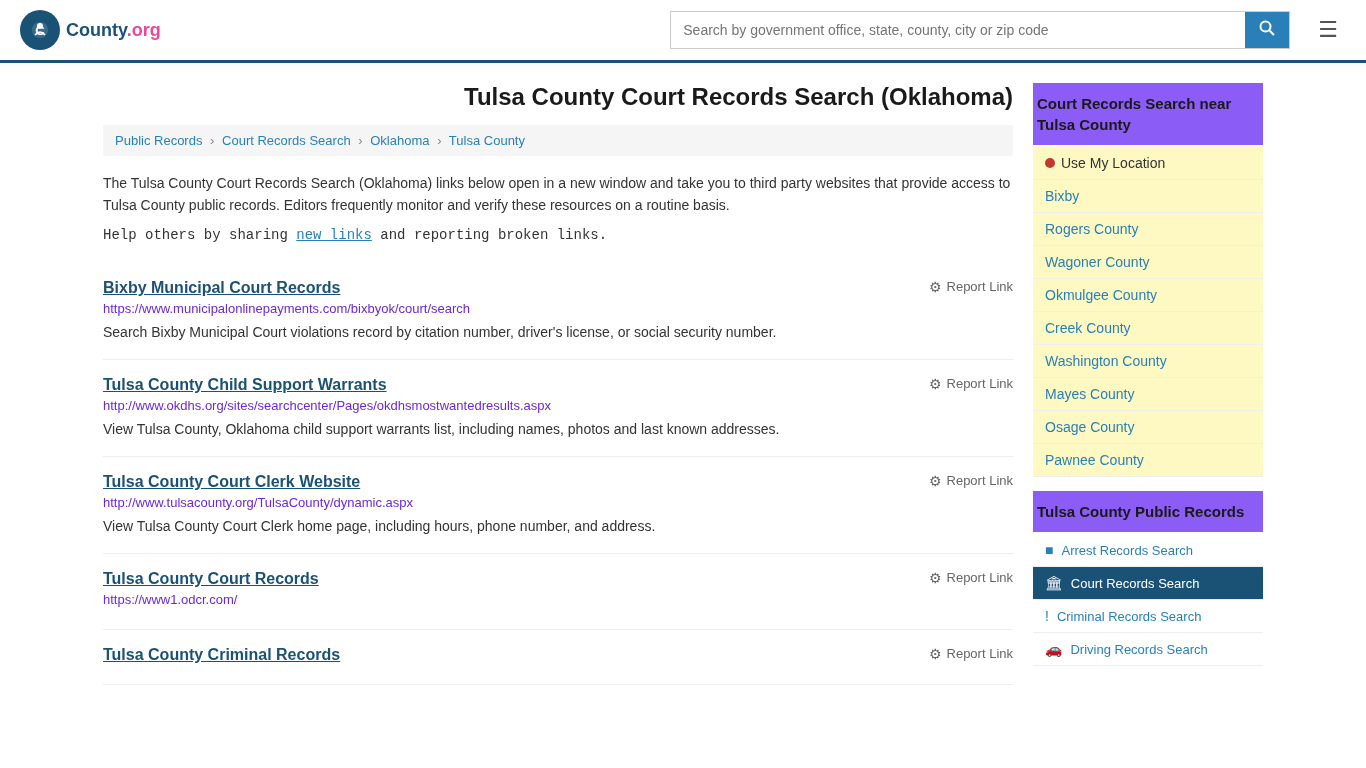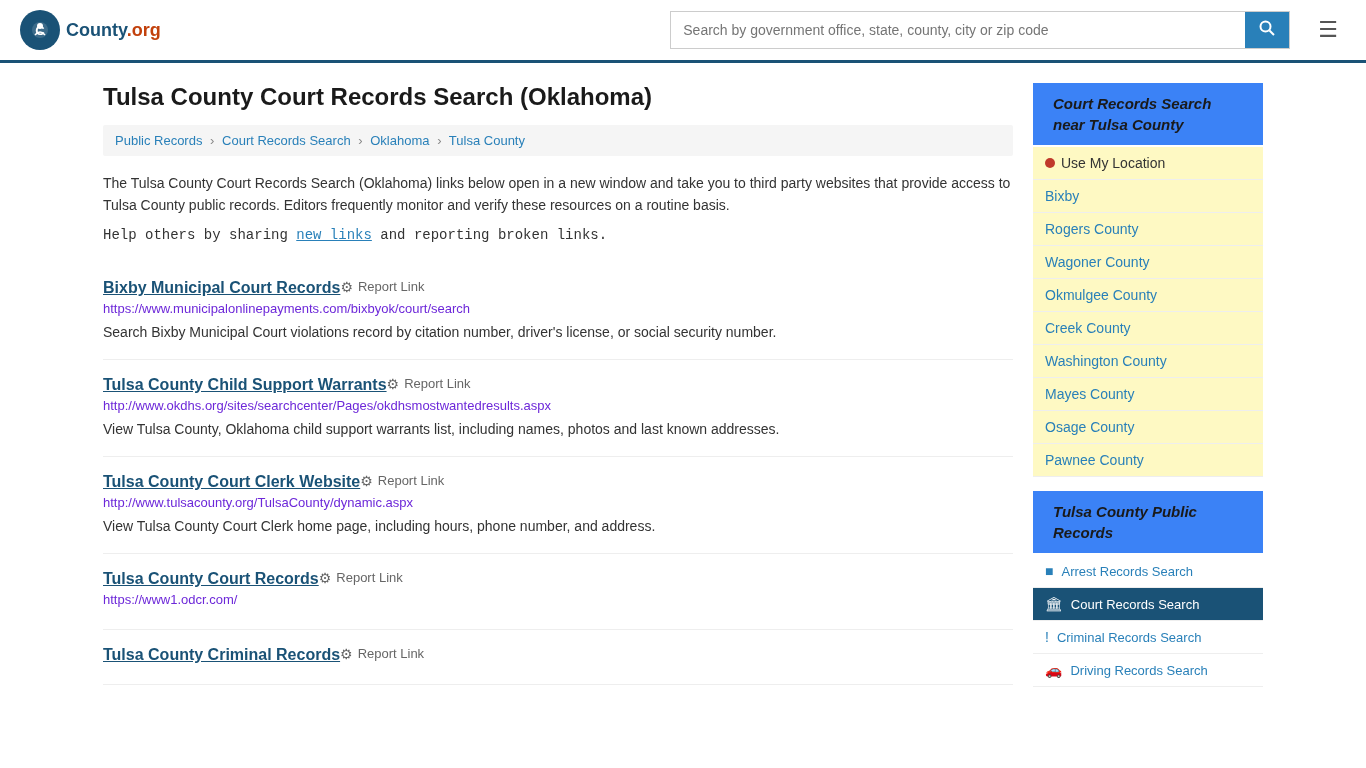--- a/index.html
+++ b/index.html
@@ -30,21 +30,21 @@
       justify-content: center;
       color: white;
       font-size: 18px;
       font-weight: bold;
     }
     .logo-text {
       font-size: 18px;
       font-weight: bold;
       color: #1a5276;
     }
-    .logo-text span { color: #c2410c; }
+    .logo-text span { color: #ec4899; }
     .search-bar {
       flex: 1;
       max-width: 620px;
       display: flex;
       border: 1px solid #ccc;
       border-radius: 0;
       overflow: hidden;
       margin-left: auto;
     }
     .search-input {
@@ -82,20 +82,21 @@
     }
     .main-content { flex: 1; min-width: 0; }
     .sidebar { width: 230px; flex-shrink: 0; }
 
     
     .page-title {
       font-size: 24px;
       font-weight: bold;
       color: #1a1a1a;
       margin-bottom: 14px;
+      text-align: right;
     }
 
     
     .breadcrumb {
       font-size: 13px;
       color: #555;
       margin-bottom: 16px;
       background: #f5f5f5;
       padding: 8px 12px;
       border-radius: 2px;
@@ -111,21 +112,21 @@
     .help-text a { color: #2980b9; }
 
     
     .record-entry {
       border-bottom: 1px solid #eee;
       padding: 16px 0;
     }
     .record-header {
       display: flex;
       align-items: flex-start;
-      justify-content: flex-start;
+      justify-content: space-between;
       margin-bottom: 4px;
     }
     .record-title {
       font-size: 16px;
       font-weight: bold;
       color: #1a5276;
       text-decoration: underline;
       cursor: pointer;
     }
     .report-link {
@@ -136,24 +137,23 @@
       color: #666;
       cursor: pointer;
       white-space: nowrap;
     }
     .report-icon { font-size: 14px; }
     .record-url { color: #6d28d9; font-size: 13px; margin-bottom: 6px; }
     .record-desc { font-size: 14px; color: #333; line-height: 1.5; }
 
     
     .sidebar-section {
-      background: #3b82f6;
-      padding: 10px 20px;
+      background: #8b5cf6;
+      padding: 10px 4px;
       margin-bottom: 2px;
-      font-style: italic;
     }
     .sidebar-section-title {
       font-size: 15px;
       font-weight: bold;
       color: #1a1a1a;
       line-height: 1.4;
     }
     .sidebar-list { list-style: none; background: #fef9c3; }
     .sidebar-list li {
       border-bottom: 1px solid #eee;

